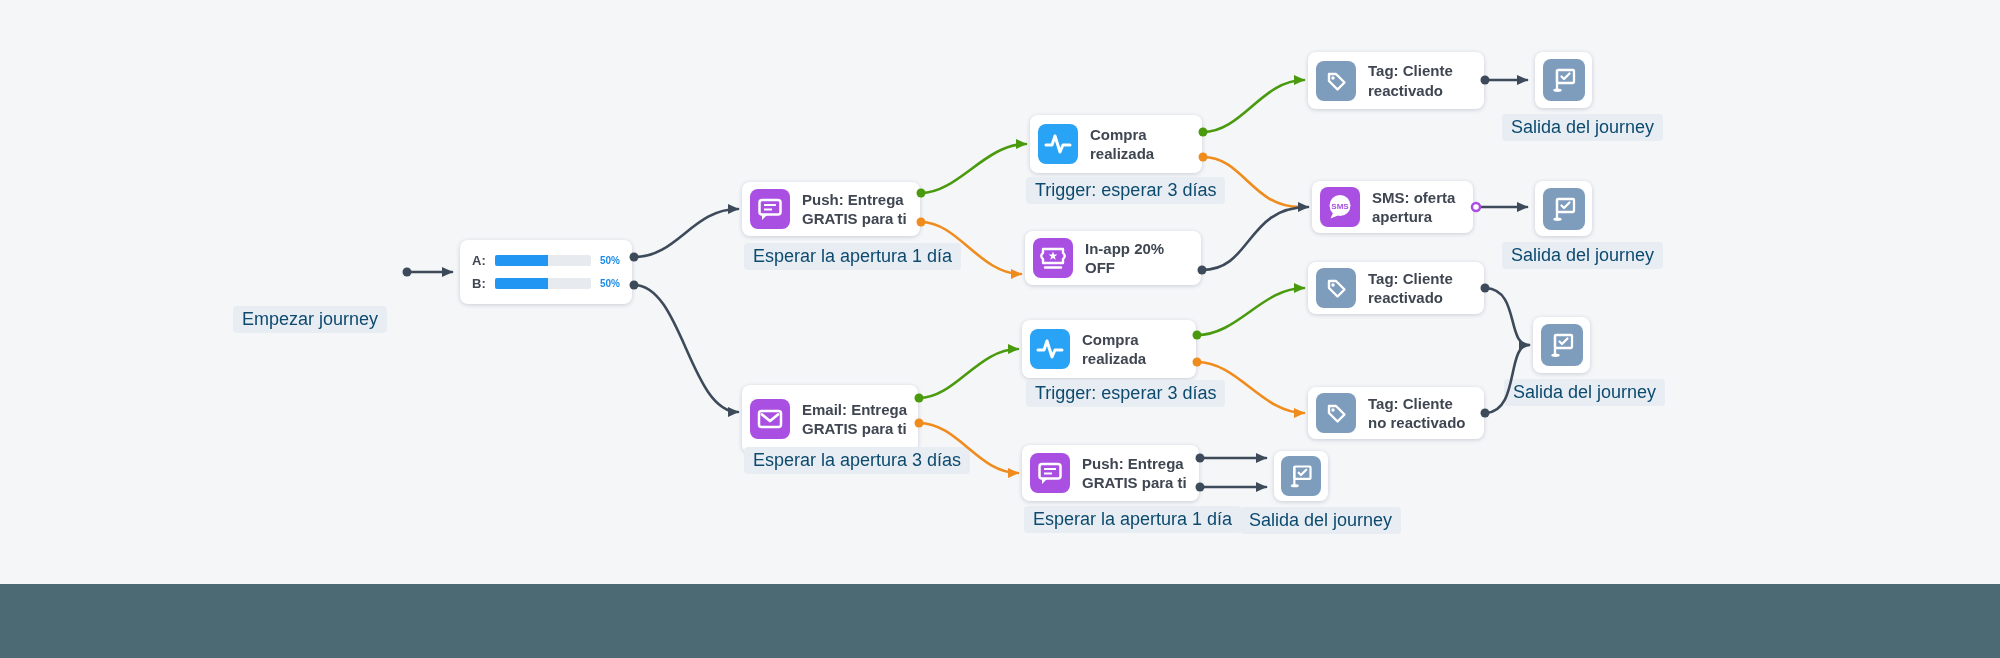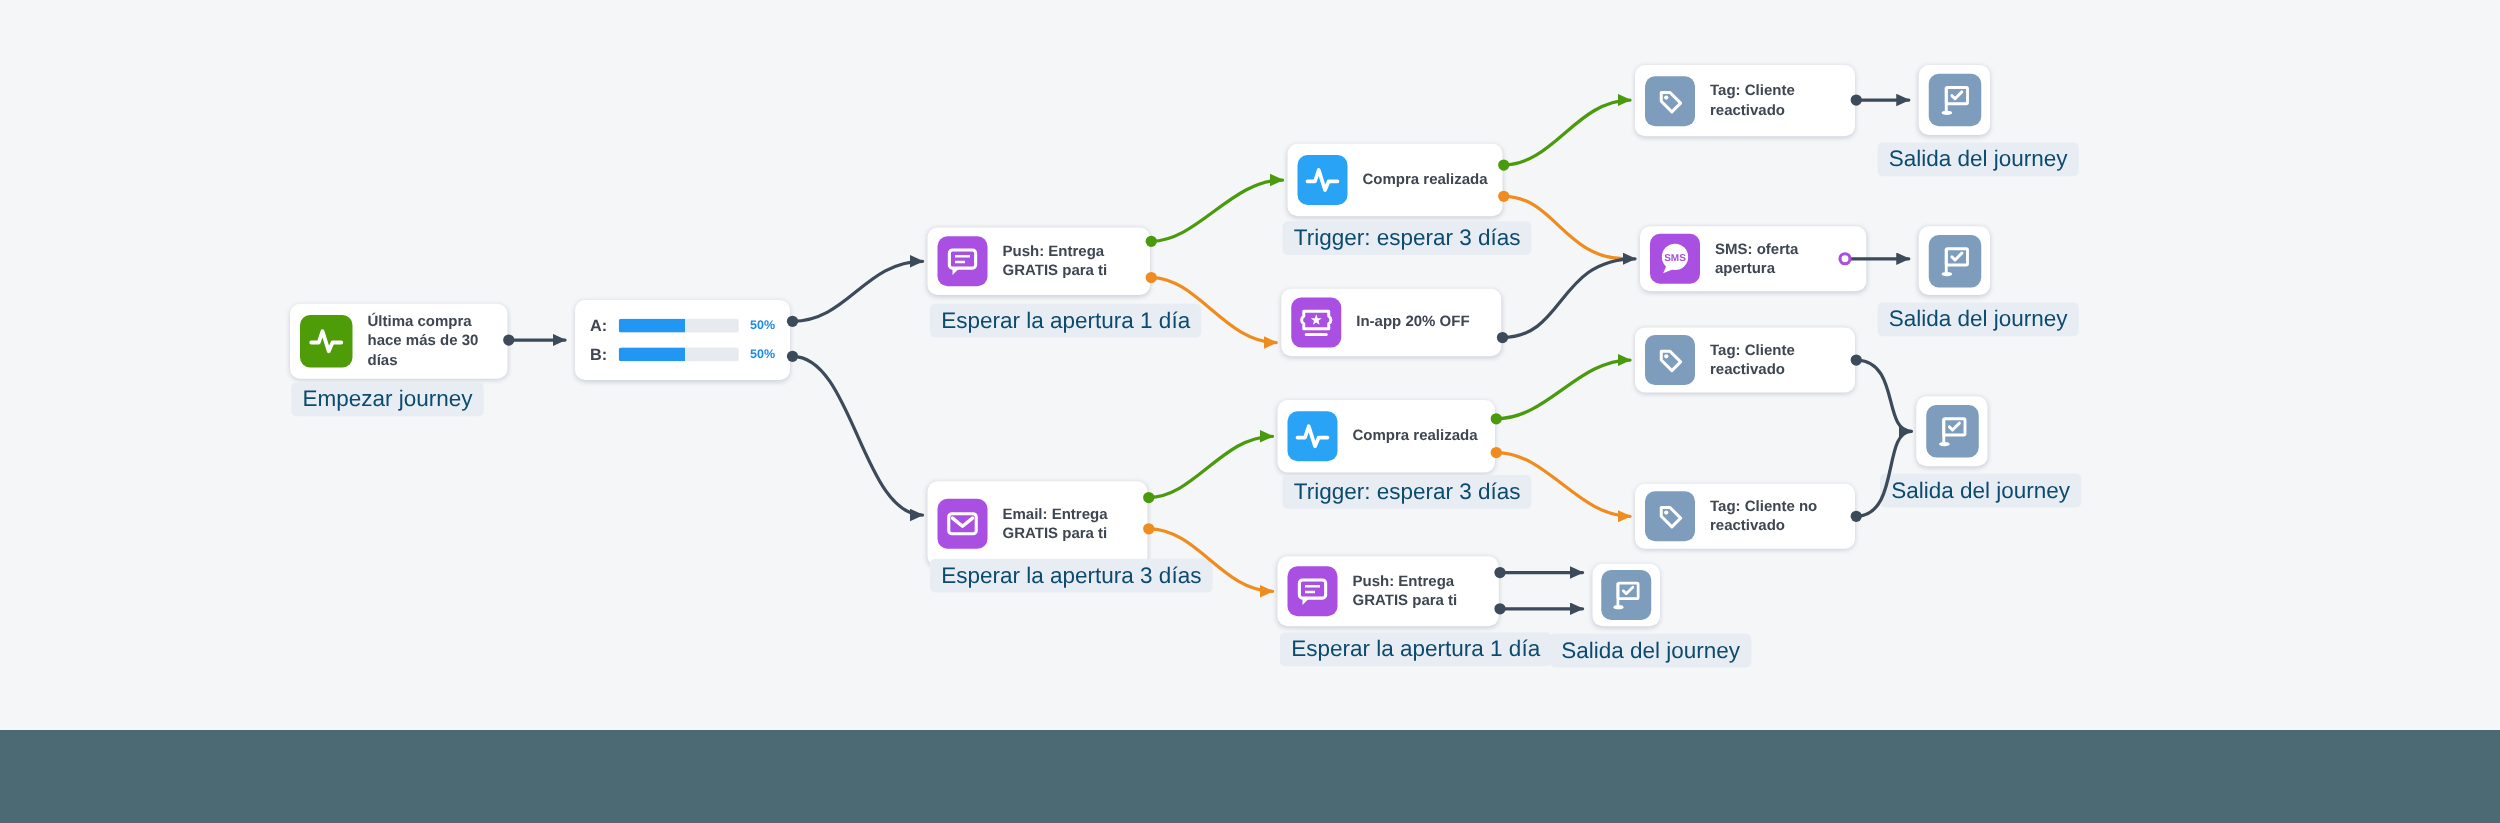--- a/index.html
+++ b/index.html
@@ -15,21 +15,21 @@
     display:flex;align-items:center;gap:12px;padding:0 10px 0 8px;box-sizing:border-box;
   }
   .icon{flex:none;border-radius:8px;display:flex;align-items:center;justify-content:center;}
   .icon svg{width:100%;height:100%;display:block;}
   .icon.sz40{width:40px;height:40px;}
   .icon.sz42{width:42px;height:42px;}
   .icon.green{background:#4f9c09;}
   .icon.blue{background:#29a3f5;}
   .icon.purple{background:#a94fe2;}
   .icon.slate{background:#7e9cbc;}
-  .node-title{font-size:12px;font-weight:700;color:#3f4651;line-height:1.28;}
+  .node-title{font-size:15px;font-weight:700;color:#3f4651;line-height:1.28;}
   .badge{
     position:absolute;z-index:2;background:#e8edf3;color:#0c4a6e;
     font-size:18px;padding:3px 9px;border-radius:4px;white-space:nowrap;
   }
   .exit-node{justify-content:center;padding:0;}
   
   .ab-rows{display:flex;flex-direction:column;gap:8px;width:100%;padding:0 2px;}
   .ab-row{display:flex;align-items:center;gap:7px;}
   .ab-label{font-size:13px;font-weight:700;color:#3f4651;width:16px;}
   .ab-track{width:96px;height:11px;background:#e7eaee;border-radius:2px;overflow:hidden;}
@@ -89,28 +89,20 @@
       <circle cx="919" cy="423" r="4.5" fill="#ef8c1d"></circle>
       <circle cx="1197" cy="335" r="4.5" fill="#4a9a0e"></circle>
       <circle cx="1197" cy="362" r="4.5" fill="#ef8c1d"></circle>
       <circle cx="1200" cy="458" r="4.5" fill="#3d4a5a"></circle>
       <circle cx="1200" cy="487" r="4.5" fill="#3d4a5a"></circle>
       <circle cx="1485" cy="288" r="4.5" fill="#3d4a5a"></circle>
       <circle cx="1485" cy="413" r="4.5" fill="#3d4a5a"></circle>
     </g>
   </svg>
 
-  <div class="node" style="left:232px;top:243px;width:174px;height:60px;">
-    <span class="icon green sz42">
-      <svg viewBox="0 0 42 42">
-          <polyline points="9,22 15,22 18,13 23,29 26,22 33,22" stroke="#fff" stroke-width="3.1" fill="none" stroke-linecap="round" stroke-linejoin="round"></polyline>
-        </svg>
-    </span>
-    <span class="node-title">Última compra hace más de 30 días</span>
-  </div>
   <div class="badge" style="left:233px;top:306px;text-align:center;">Empezar journey</div>
 
   <div class="node" style="left:460px;top:240px;width:172px;height:64px;padding:0 10px;">
     <div class="ab-rows">
       <div class="ab-row">
         <span class="ab-label">A:</span>
         <span class="ab-track">
             <span class="ab-fill"></span>
           </span>
         <span class="ab-pct">50%</span>
@@ -196,21 +188,21 @@
   <div class="node" style="left:1308px;top:52px;width:176px;height:57px;">
     <span class="icon slate sz40">
       <svg viewBox="0 0 40 40">
         <path d="M13,13 H20 L28.5,21.5 L21.5,28.5 L13,20 Z" stroke="#fff" stroke-width="2.4" fill="none" stroke-linejoin="round"></path>
         <circle cx="17" cy="17" r="1.7" fill="#fff"></circle>
       </svg>
     </span>
     <span class="node-title">Tag: Cliente reactivado</span>
   </div>
 
-  <div class="node" style="left:1312px;top:181px;width:181px;height:52px;">
+  <div class="node" style="left:1312px;top:181px;width:161px;height:52px;">
     <span class="icon purple sz40">
       <svg viewBox="0 0 40 40">
         <circle cx="20" cy="18.5" r="10.5" fill="#fff"></circle>
         <path d="M13,26 L10.5,31.5 L18,28.5 Z" fill="#fff"></path>
         <text x="20" y="21.5" text-anchor="middle" font-size="8" font-weight="bold" fill="#a94fe2">SMS</text>
       </svg>
     </span>
     <span class="node-title">SMS: oferta apertura</span>
   </div>
 

